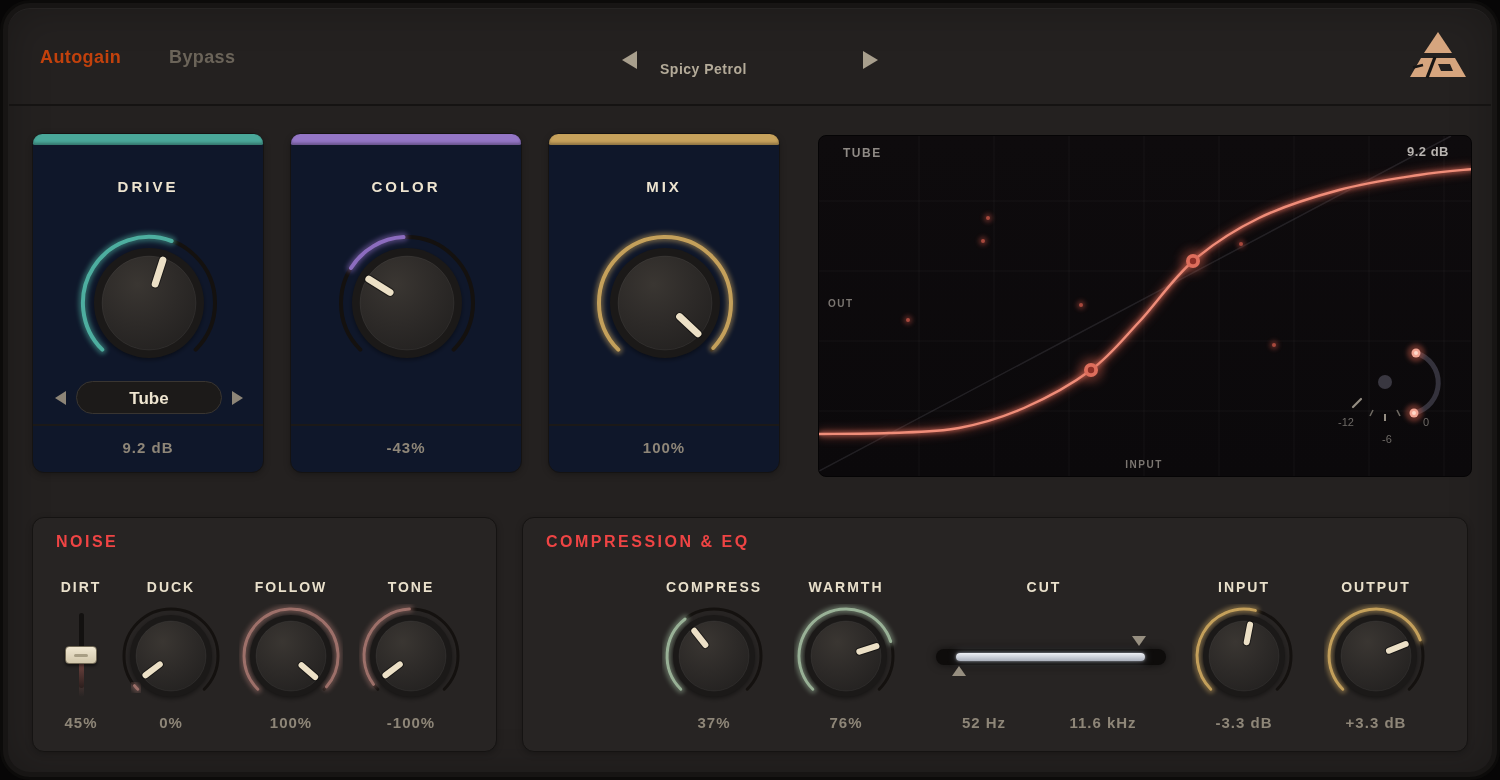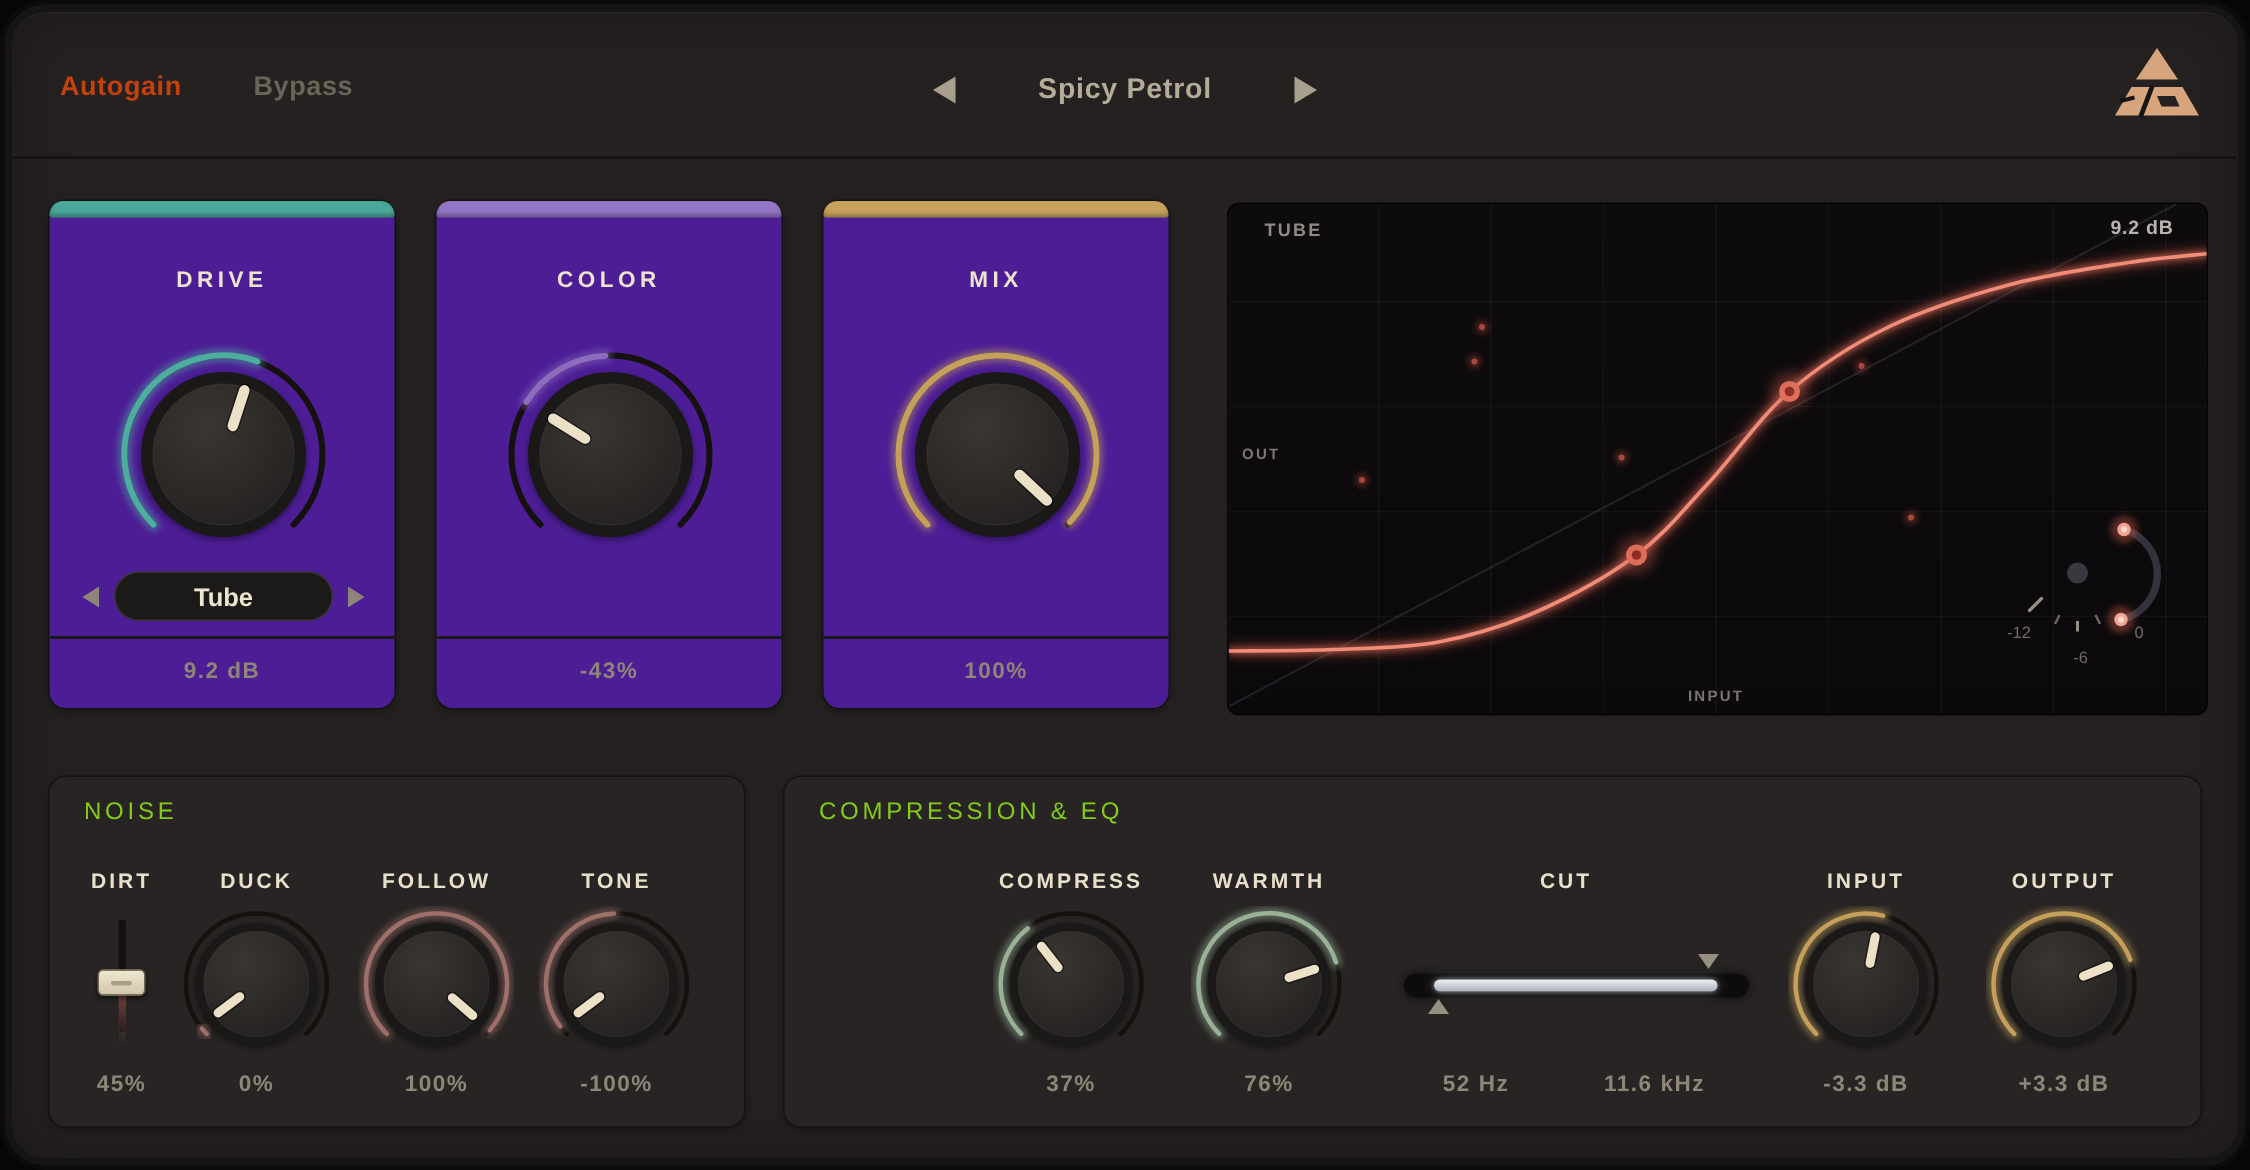--- a/index.html
+++ b/index.html
@@ -7,28 +7,28 @@
        font-family:"Liberation Sans", sans-serif;-webkit-font-smoothing:antialiased;}
   .frame{position:absolute;inset:0;background:#171514;border-radius:30px;border:3px solid #0c0b0a;box-sizing:border-box;}
   .window{position:absolute;inset:8px;background:#242120;border-radius:22px;
           box-shadow:inset 0 1px 0 rgba(255,255,255,0.03), inset 0 0 40px rgba(0,0,0,0.25);}
 
   
   .tb-btn{position:absolute;top:47px;font-size:18px;font-weight:bold;letter-spacing:.4px;cursor:default;}
   .tb-active{color:#c2410c;}
   .tb-dim{color:#6b6459;}
   .topbar-divider{position:absolute;left:9px;right:9px;top:104px;height:2px;background:#151312;}
-  .preset-name{position:absolute;left:660px;top:49px;width:180px;text-align:center;
-               font-size:19px;font-weight:bold;color:#b4ab99;letter-spacing:.5px;}
+  .preset-name{position:absolute;left:660px;top:61px;width:180px;text-align:left;
+               font-size:14px;font-weight:bold;color:#b4ab99;letter-spacing:.5px;}
   .tri{width:0;height:0;position:absolute;}
   .tri-left-lg{top:51px;border-top:9px solid transparent;border-bottom:9px solid transparent;border-right:15px solid #a89f8d;}
   .tri-right-lg{top:51px;border-top:9px solid transparent;border-bottom:9px solid transparent;border-left:15px solid #a89f8d;}
 
   
-  .ppanel{position:absolute;top:133px;width:232px;height:340px;background:#4c1d95;
+  .ppanel{position:absolute;top:133px;width:232px;height:340px;background:#0f172a;
           border:1px solid #151312;border-radius:12px;box-sizing:border-box;
           box-shadow:0 2px 6px rgba(0,0,0,0.25);}
   .pstrip{position:absolute;top:0;left:0;right:0;height:11px;border-radius:10px 10px 2px 2px;
           box-shadow:inset 0 -2px 3px rgba(0,0,0,0.3);}
   .ptitle{position:absolute;top:44px;left:0;width:100%;text-align:center;color:#ede4cf;
           font-size:15px;font-weight:bold;letter-spacing:3px;}
   .knob-lg{position:absolute;left:41px;top:94px;}
   .type-row{position:absolute;top:247px;left:0;width:100%;height:34px;}
   .type-box{position:absolute;left:43px;top:0;width:146px;height:33px;background:#1c1a19;
             border:1px solid #393531;border-radius:17px;text-align:center;line-height:33px;
@@ -45,21 +45,21 @@
          border:1px solid #050405;border-radius:8px;box-sizing:border-box;overflow:hidden;}
   .graph svg{position:absolute;left:0;top:0;}
   .g-lab{position:absolute;color:#8f8a85;font-size:12px;font-weight:bold;letter-spacing:1.5px;}
   .g-axis{position:absolute;color:#7b7671;font-size:10px;font-weight:bold;letter-spacing:1.5px;}
   .g-val{position:absolute;color:#b8b4b0;font-size:13px;font-weight:bold;letter-spacing:.5px;}
   .g-tick{position:absolute;color:#6e6a66;font-size:11px;font-weight:normal;text-align:center;width:44px;}
 
   
   .bpanel{position:absolute;top:517px;height:235px;background:#272423;border:1px solid #151312;
           border-radius:12px;box-sizing:border-box;box-shadow:0 2px 6px rgba(0,0,0,0.25);}
-  .btitle{position:absolute;left:23px;top:15px;color:#84cc16;font-size:16px;font-weight:normal;letter-spacing:2.5px;}
+  .btitle{position:absolute;left:23px;top:15px;color:#ef4444;font-size:16px;font-weight:bold;letter-spacing:2.5px;}
   .ctl{position:absolute;top:55px;width:140px;height:170px;}
   .ctl-wide{width:260px;}
   .lbl{position:absolute;top:6px;left:0;width:100%;text-align:center;color:#e9e0cb;
        font-size:14px;font-weight:bold;letter-spacing:2px;}
   .val{position:absolute;top:141px;left:0;width:100%;text-align:center;color:#8e8678;
        font-size:15px;font-weight:bold;letter-spacing:1px;}
   .knob-sm{position:absolute;left:50%;margin-left:-52px;top:31px;}
 
   
   .dirt-track{position:absolute;left:50%;margin-left:-2.5px;top:40px;width:5px;height:75px;

